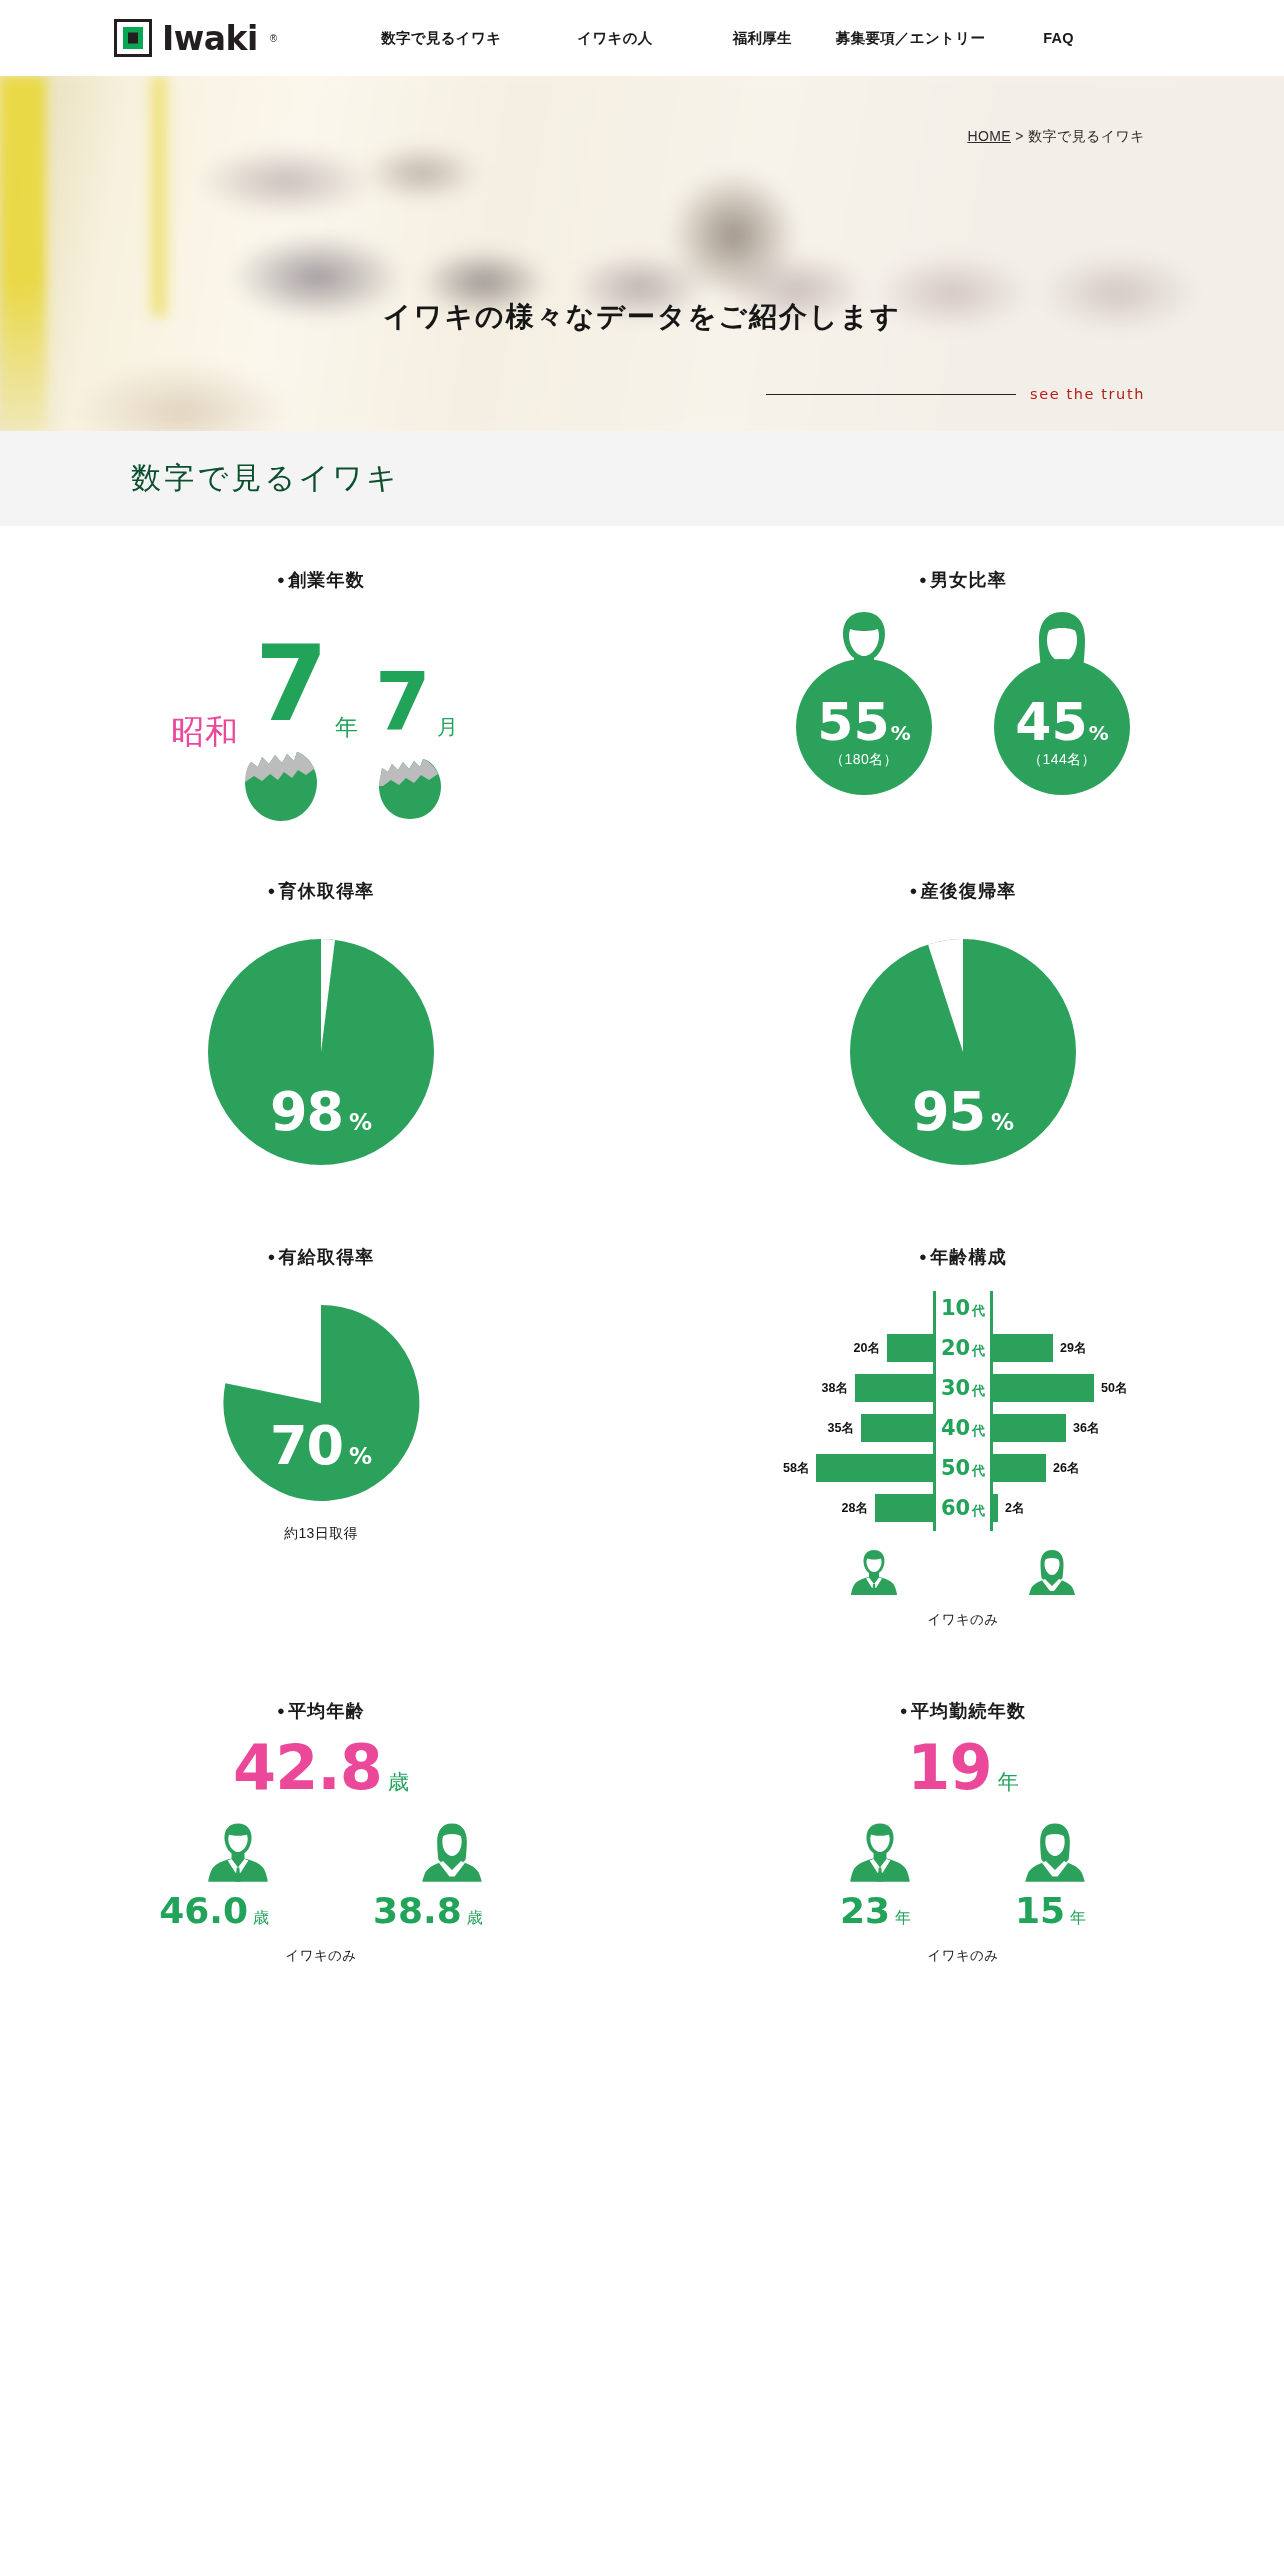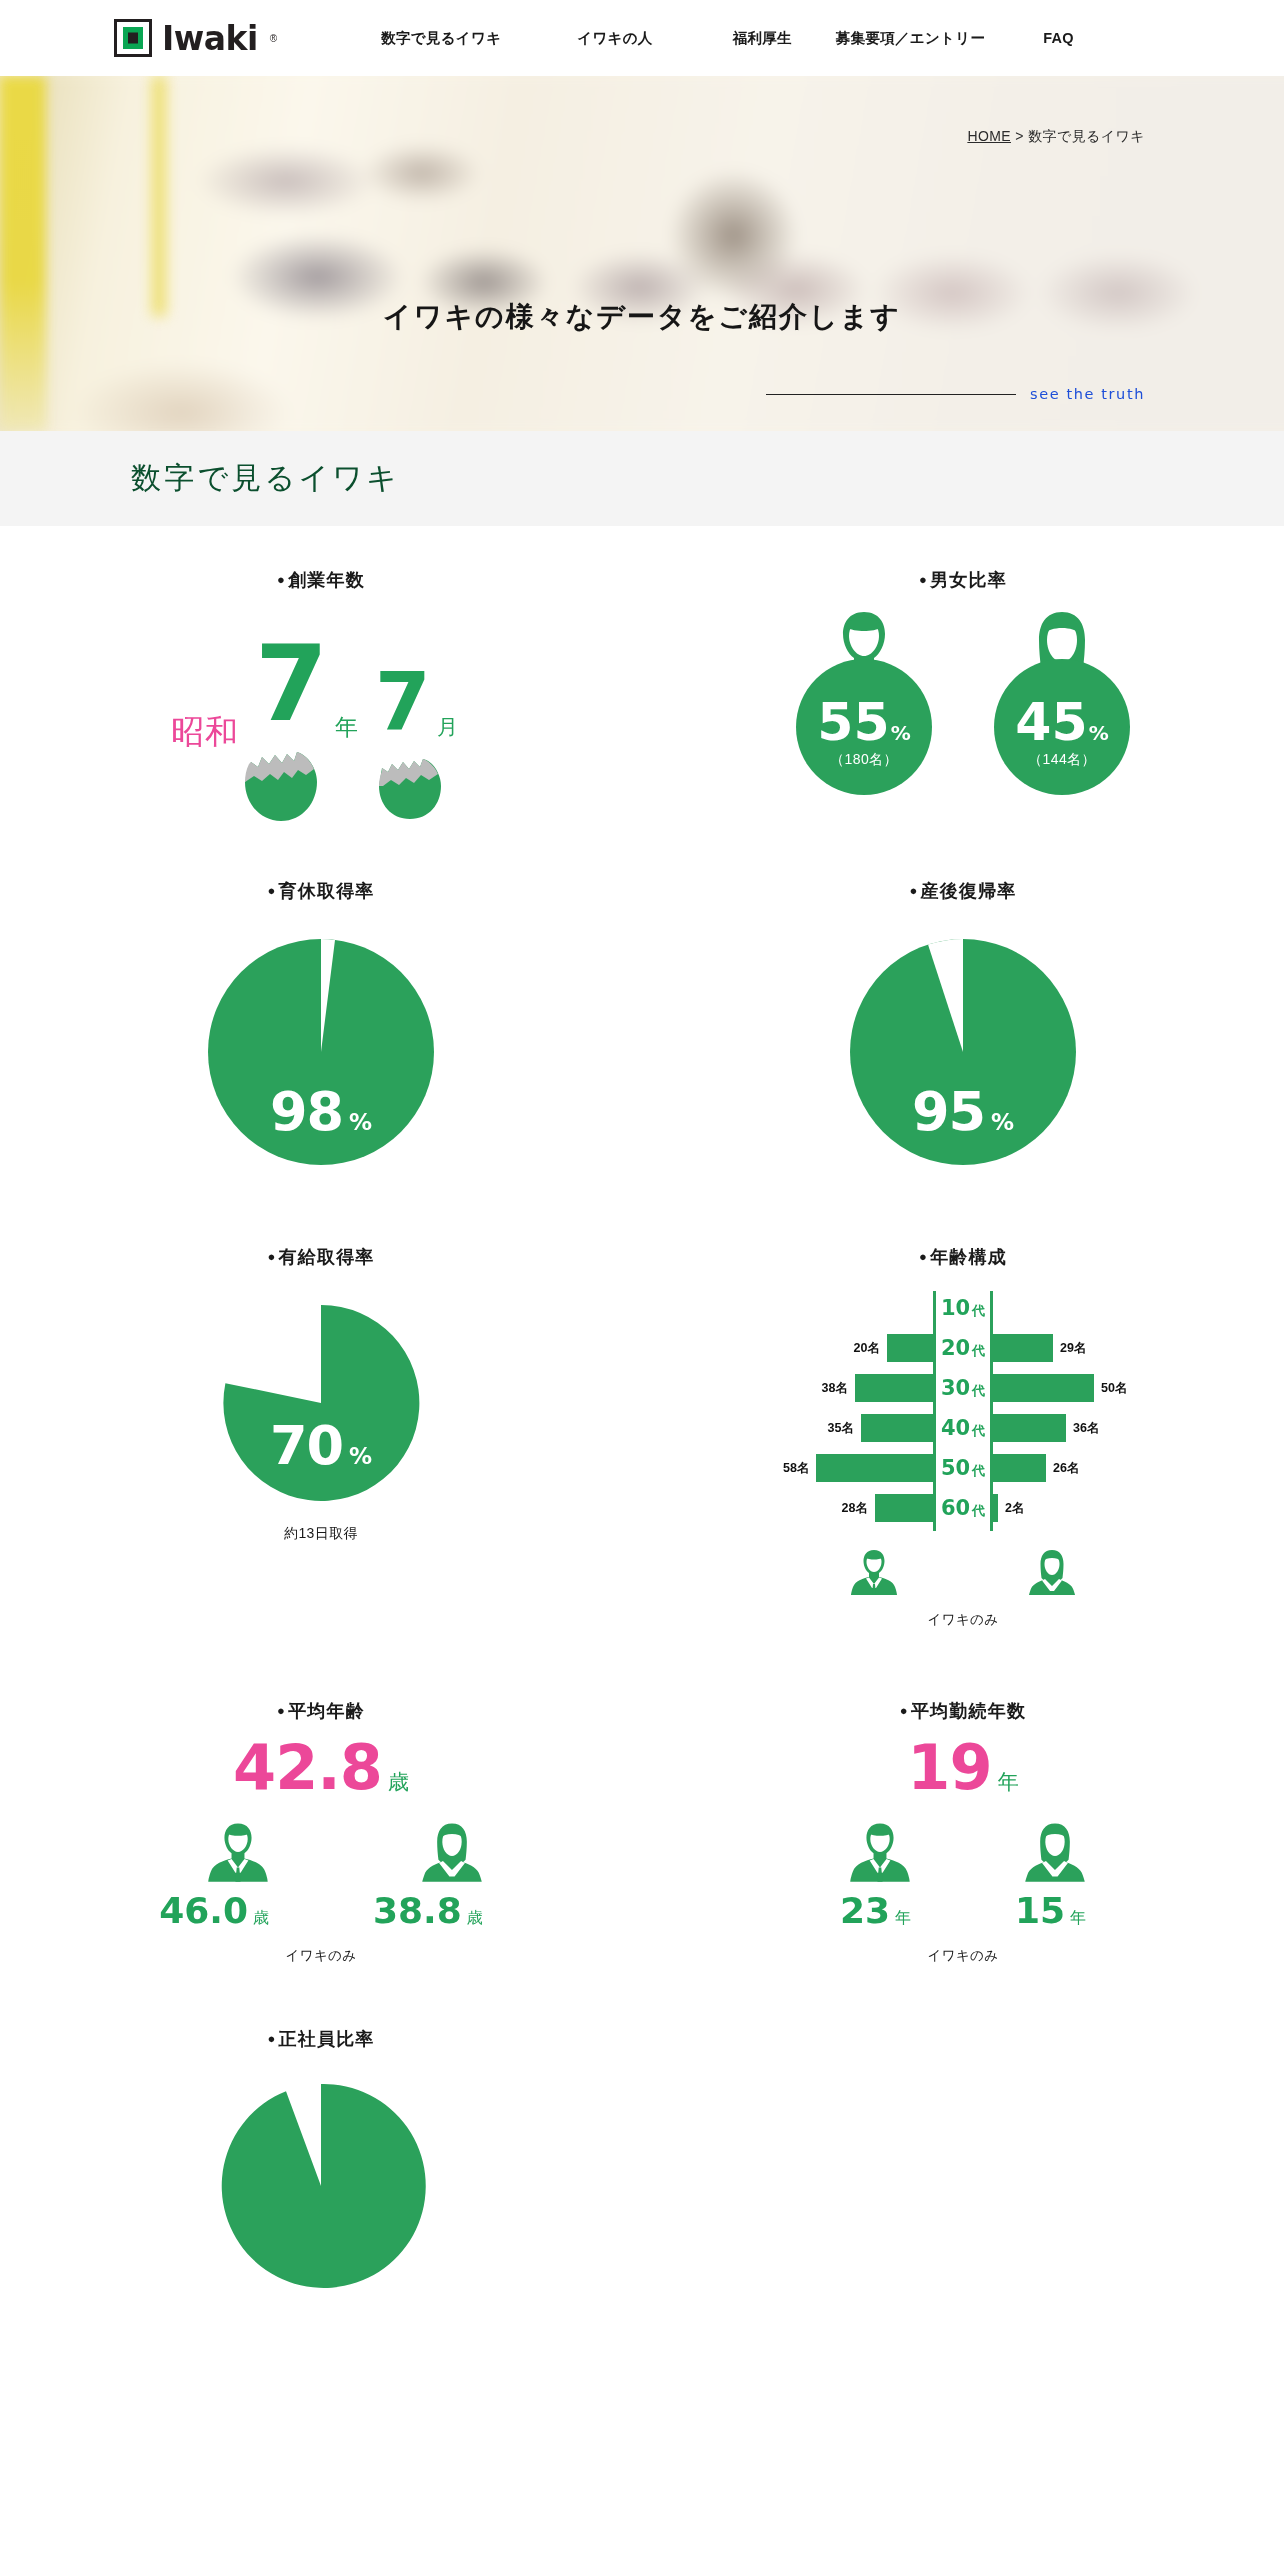--- a/index.html
+++ b/index.html
@@ -181,21 +181,21 @@
   }
   .hero-rule {
     width: 250px;
     height: 1px;
     background: #222;
   }
   .hero-foot-text {
     font-family: "DejaVu Sans", sans-serif;
     font-size: 14.5px;
     letter-spacing: 1.6px;
-    color: #1d4ed8;
+    color: #b91c1c;
     white-space: nowrap;
   }
 
   
   .section-bar {
     width: 1284px;
     height: 95px;
     background: #f4f4f4;
     display: flex;
     align-items: center;
@@ -880,24 +880,16 @@
           </div>
         </div>
       </div>
       <div class="avg-note">イワキのみ</div>
     </div>
   </div>
 
   <div class="row-spacer-4"></div>
 
   <div class="last-row">
-    <div class="cell">
-      <div class="cell-title">正社員比率</div>
-      <div class="last-pie">
-        <svg width="210" height="210" viewBox="0 0 210 210">
-          <path d="M105 105 L105 3 A102 102 0 1 1 70 10.2 Z" fill="#2ba15b"></path>
-        </svg>
-      </div>
-    </div>
     <div class="cell"></div>
   </div>
 
 </main>
 
 </body></html>

